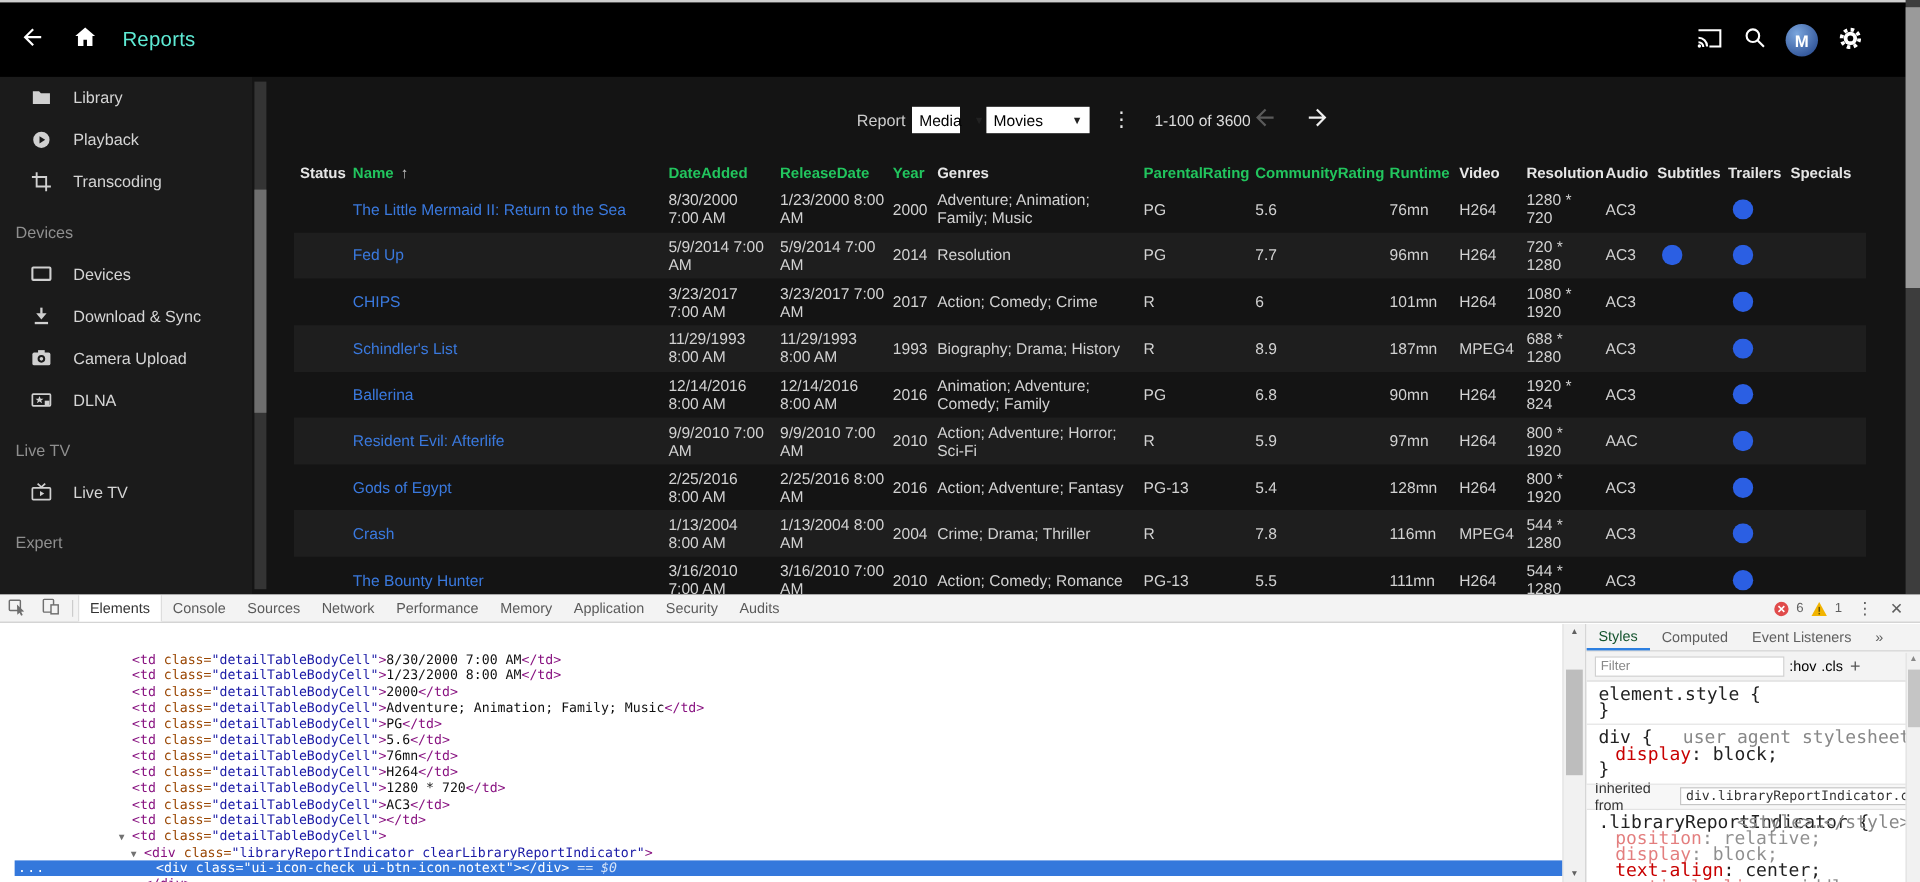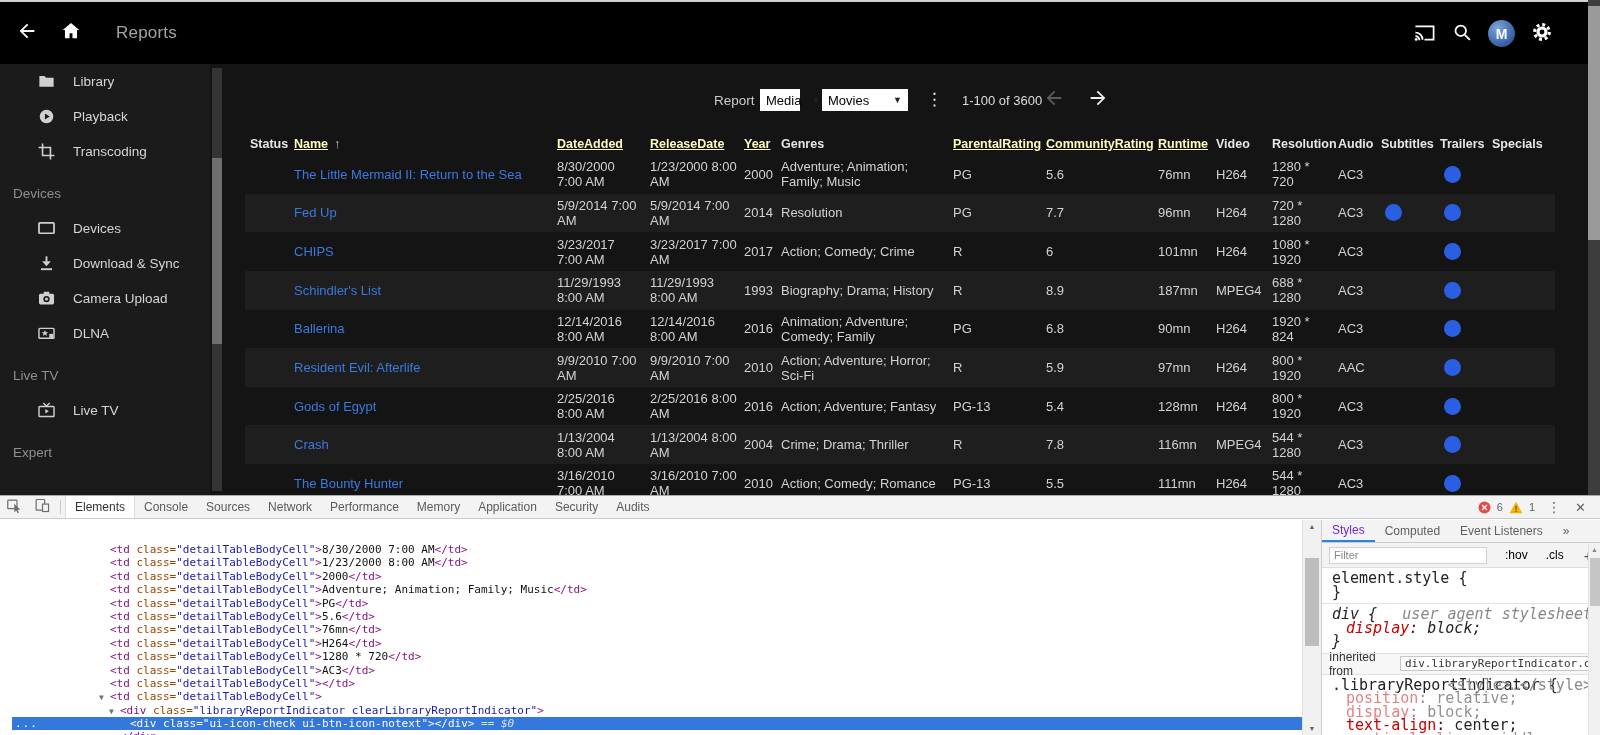--- a/index.html
+++ b/index.html
@@ -7,32 +7,32 @@
   *{box-sizing:border-box}
 
   
   .topedge{position:absolute;top:0;left:0;width:1600px;height:2px;background:#cfcfcf;z-index:9}
 
   
   .topbar{position:absolute;top:2px;left:0;width:1600px;height:62px;background:#000;z-index:5}
   .tb-left{display:flex;align-items:center;height:100%;padding-left:14px}
   .tb-iconbtn{width:26px;height:26px;display:inline-flex;align-items:center;justify-content:center;cursor:pointer}
   .tb-home{margin-left:18px}
-  .tb-title{color:#a3a3a3;font-size:17px;margin-left:32px;letter-spacing:.2px}
+  .tb-title{color:#5eead4;font-size:17px;margin-left:18px;letter-spacing:.2px}
   .tb-right-icon{position:absolute;top:20px;width:24px;height:24px;display:flex;align-items:center;justify-content:center;cursor:pointer}
   .avatar{position:absolute;top:18px;width:27px;height:27px;border-radius:50%;
     background:radial-gradient(circle at 35% 30%,#7ba6dd,#35599c 75%);color:#fff;font-size:14px;font-weight:bold;
     display:flex;align-items:center;justify-content:center;cursor:pointer}
 
   
   .page{position:absolute;top:64px;left:0;width:1600px;height:431px;overflow:hidden;background:#141414}
 
   
   .sidebar{position:absolute;left:0;top:0;width:210px;height:100%;background:#1b1b1b}
-  .sb-item{height:35px;display:flex;align-items:center;padding-left:36px;color:#d5d5d5;font-size:13.5px;cursor:pointer}
+  .sb-item{height:35px;display:flex;align-items:center;padding-left:24px;color:#d5d5d5;font-size:13.5px;cursor:pointer}
   .sb-icon{width:20px;height:20px;margin-right:17px;display:inline-flex;align-items:center;justify-content:center}
   .sb-label{white-space:nowrap}
   .sb-header{height:36px;margin-top:6px;display:flex;align-items:center;padding-left:13px;color:#8f8f8f;font-size:13.5px}
   .sb-scrollbar{position:absolute;left:212px;top:4px;width:10px;height:423px;background:#343434}
   .sb-thumb{position:absolute;left:0;top:90px;width:10px;height:186px;background:#6e6e6e}
 
   
   .page-scrollbar{position:absolute;top:0;right:0;width:12px;height:495px;background:#3d3d3d;z-index:10}
   .page-scrollbar .thumb{position:absolute;top:6px;left:0;width:12px;height:234px;background:#9a9a9a}
 
@@ -47,21 +47,21 @@
   .tl-pag{position:absolute;left:962px;top:29px;color:#ddd;font-size:13px}
   .tl-arrow{position:absolute;top:24px;width:24px;height:24px;display:flex;align-items:center;justify-content:center;cursor:pointer}
   .arr-prev{left:1042px}
   .arr-next{left:1086px}
 
   
   .grid15{display:grid;grid-template-columns:44px 263px 93px 94px 37px 172px 93px 112px 58px 56px 66px 43px 59px 52px 63px}
   .thead{position:absolute;left:245px;top:68px;width:1310px;height:24px;align-items:center;
     font-size:12.5px;font-weight:bold;color:#e6e6e6}
   .th{padding-left:5px;white-space:nowrap;overflow:visible}
-  .th-link{color:#fef9c3;text-decoration:underline;cursor:pointer}
+  .th-link{color:#22c55e;cursor:pointer}
   .sort-arrow{color:#c5c5c5;text-decoration:none;margin-left:6px;font-weight:normal}
   .tbody{position:absolute;left:245px;top:91px;width:1310px}
   .trow{height:38.65px;align-items:center;font-size:13px;color:#d2d2d2;overflow:hidden}
   .trow.alt{background:#1e1e1e}
   .c{padding-left:5px;padding-right:2px;line-height:15px;overflow:hidden;max-height:38px}
   .c.name{white-space:nowrap}
   .c.name span{color:#3a79de;cursor:pointer}
   .dot{width:17px;height:17px;border-radius:50%;background:#2b5fe3;margin-left:4px}
 
   
@@ -90,29 +90,29 @@
   .gdots{position:absolute;left:3px;top:0;color:#fff;letter-spacing:1px}
 
   .dt-vscroll{position:absolute;left:1302px;top:0;width:19px;height:100%;background:#f1f1f1;border-left:1px solid #e2e2e2}
   .dtv-arrow{position:absolute;left:0;width:100%;text-align:center;color:#606060;font-size:7px}
   .dtv-thumb{position:absolute;left:2px;top:38px;width:14px;height:88px;background:#bdbdbd}
 
   .dt-styles{position:absolute;left:1321px;top:0;right:0;height:100%;border-left:1px solid #ccc;background:#fff;overflow:hidden}
   .dts-tabs{height:23px;background:#f3f3f3;border-bottom:1px solid #ccc;display:flex;align-items:center;
     font-size:12px;color:#5f5f5f}
   .dts-tab{padding:0 10px;height:100%;display:flex;align-items:center;cursor:pointer}
-  .dts-tab.active{color:#6d28d9;border-bottom:2px solid #2d7fe0}
-  .dts-filter{height:25px;background:#f3f3f3;border-bottom:1px solid #ddd;display:flex;align-items:center;padding:0 7px;gap:18px}
+  .dts-tab.active{color:#14532d;border-bottom:2px solid #2d7fe0}
+  .dts-filter{height:25px;background:#f3f3f3;border-bottom:1px solid #ddd;display:flex;align-items:center;padding:0 7px;gap:4px}
   .filter-box{width:158px;height:17px;background:#fff;border:1px solid #d0d0d0;font-size:11px;color:#888;
     padding:0 4px;display:flex;align-items:center}
   .dts-ctl{color:#000000;font-size:12px;cursor:pointer}
   .dts-plus{font-size:15px;color:#555;cursor:pointer;margin-left:2px}
   .dts-rules{font-family:"DejaVu Sans Mono",monospace;font-size:15px;line-height:13.5px;color:#222}
   .rule{padding:4px 6px 4px 10px;border-bottom:1px solid #e3e3e3;position:relative}
-  .rule.ua{font-style:italic}
+  .rule.ua{}
   .origin{position:absolute;right:8px;top:4px;color:#888}
   .prop{padding-left:14px;cursor:pointer}
   .pname{color:#c80000}
   .prop.dim{opacity:.5}
   .inherited{height:21px;background:#f7f7f7;border-bottom:1px solid #e3e3e3;display:flex;align-items:center;
     padding:0 7px;font-size:12px;color:#333;gap:7px}
   .inode{font-family:"DejaVu Sans Mono",monospace;font-size:11px;border:1px solid #c6c6c6;background:#fff;
     padding:0 4px;color:#333;max-width:196px;overflow:hidden;white-space:nowrap;cursor:pointer}
   .dts-scroll{position:absolute;right:0;top:24px;width:12px;bottom:0;background:#f1f1f1;border-left:1px solid #e2e2e2}
   .dts-scroll .thumb{position:absolute;top:14px;left:1px;width:10px;height:48px;background:#c5c5c5}

